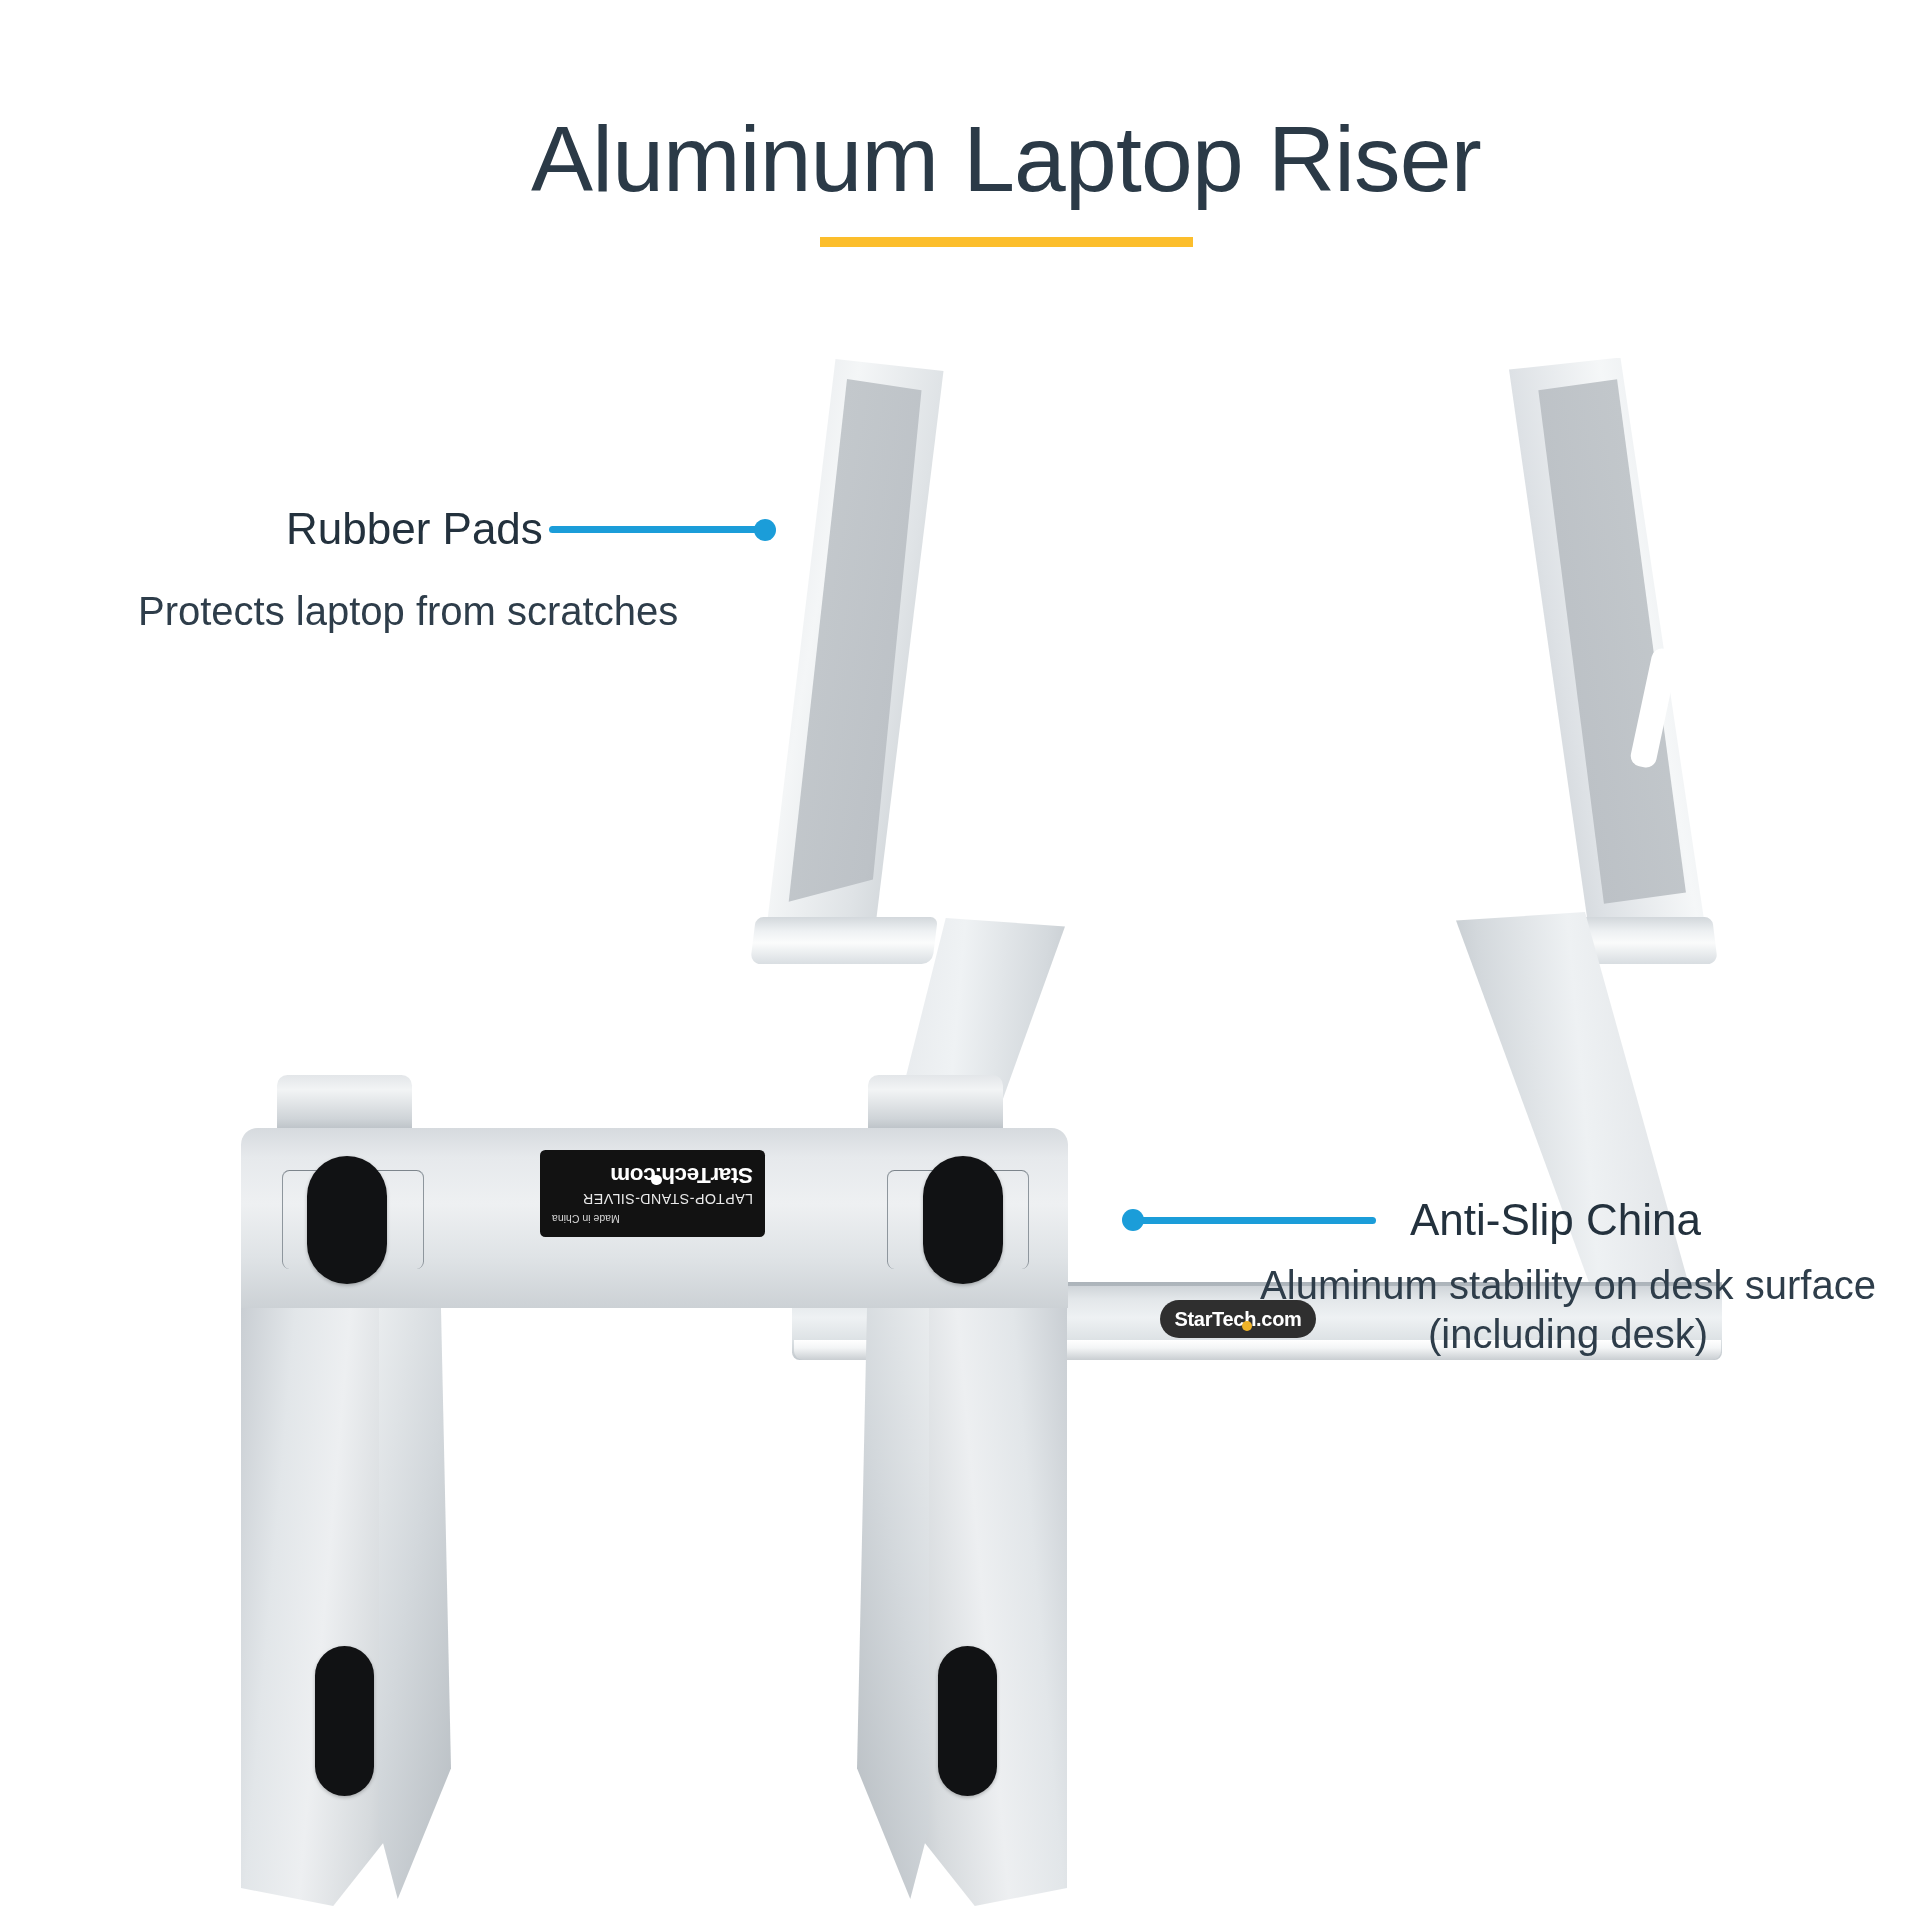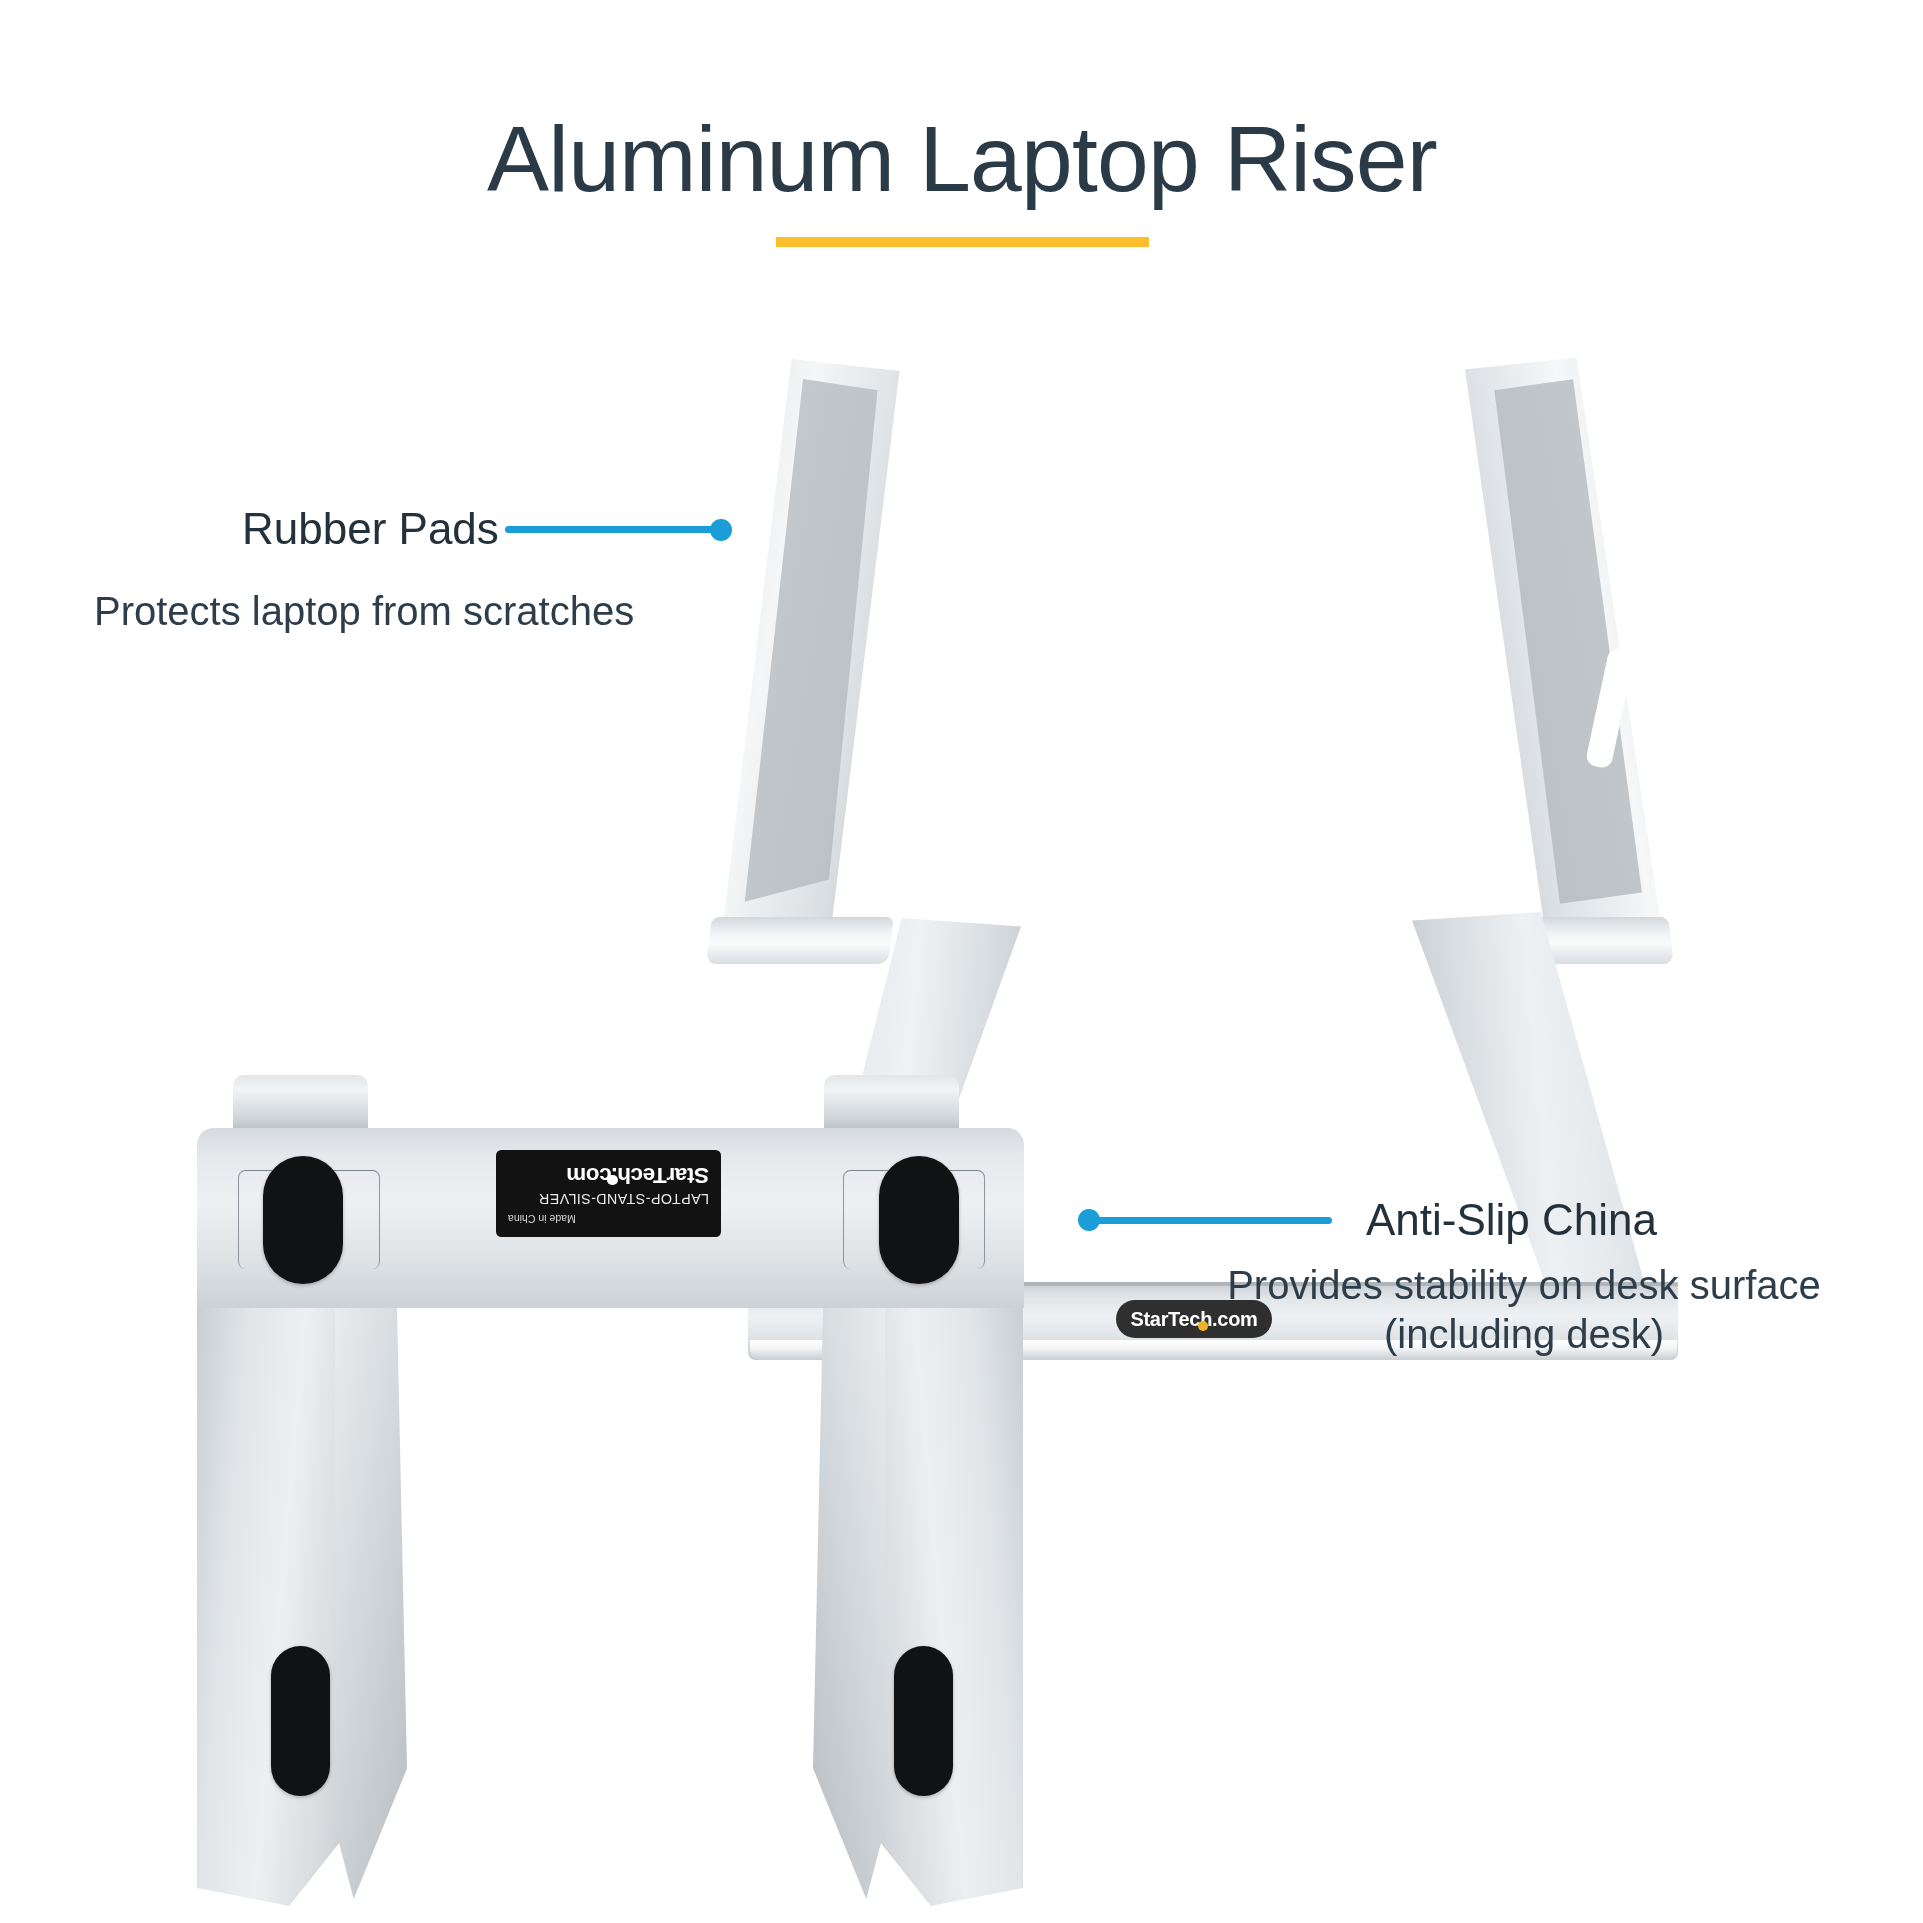--- a/index.html
+++ b/index.html
@@ -3,21 +3,21 @@
 <meta charset="utf-8">
 <style>
   html,body{margin:0;padding:0;}
   body{
     width:1924px;height:1924px;
     background:#ffffff;
     font-family:"Liberation Sans", sans-serif;
     overflow:hidden;
     position:relative;
   }
-  .stage{position:absolute;inset:0;}
+  .stage{position:absolute;inset:0;margin-left:44px;}
 
   
   #page-title{
     position:absolute;left:0;top:111px;width:1924px;
     text-align:center;
     font-size:93px;
     font-weight:400;
     letter-spacing:-0.8px;
     color:#2b3a47;
     line-height:1.05;
@@ -300,20 +300,20 @@
     <div class="pad-oval" id="pad-br"></div>
   </div>
 
   <div class="callout-title" id="rubber-title">Rubber Pads</div>
   <div class="callout-sub" id="rubber-sub">Protects laptop from scratches</div>
   <div class="leader" id="rubber-leader"></div>
   <div class="leader-dot" id="rubber-dot"></div>
 
   <div class="callout-title" id="anti-title">Anti-Slip China</div>
   <div class="callout-sub" id="anti-sub">
-    <span>Provides stability on desk surface</span>
+    <span>Aluminum stability on desk surface</span>
     <span>(including desk)</span>
   </div>
   <div class="leader" id="anti-leader"></div>
   <div class="leader-dot" id="anti-dot"></div>
 
 </div>
 
 
 </body></html>

